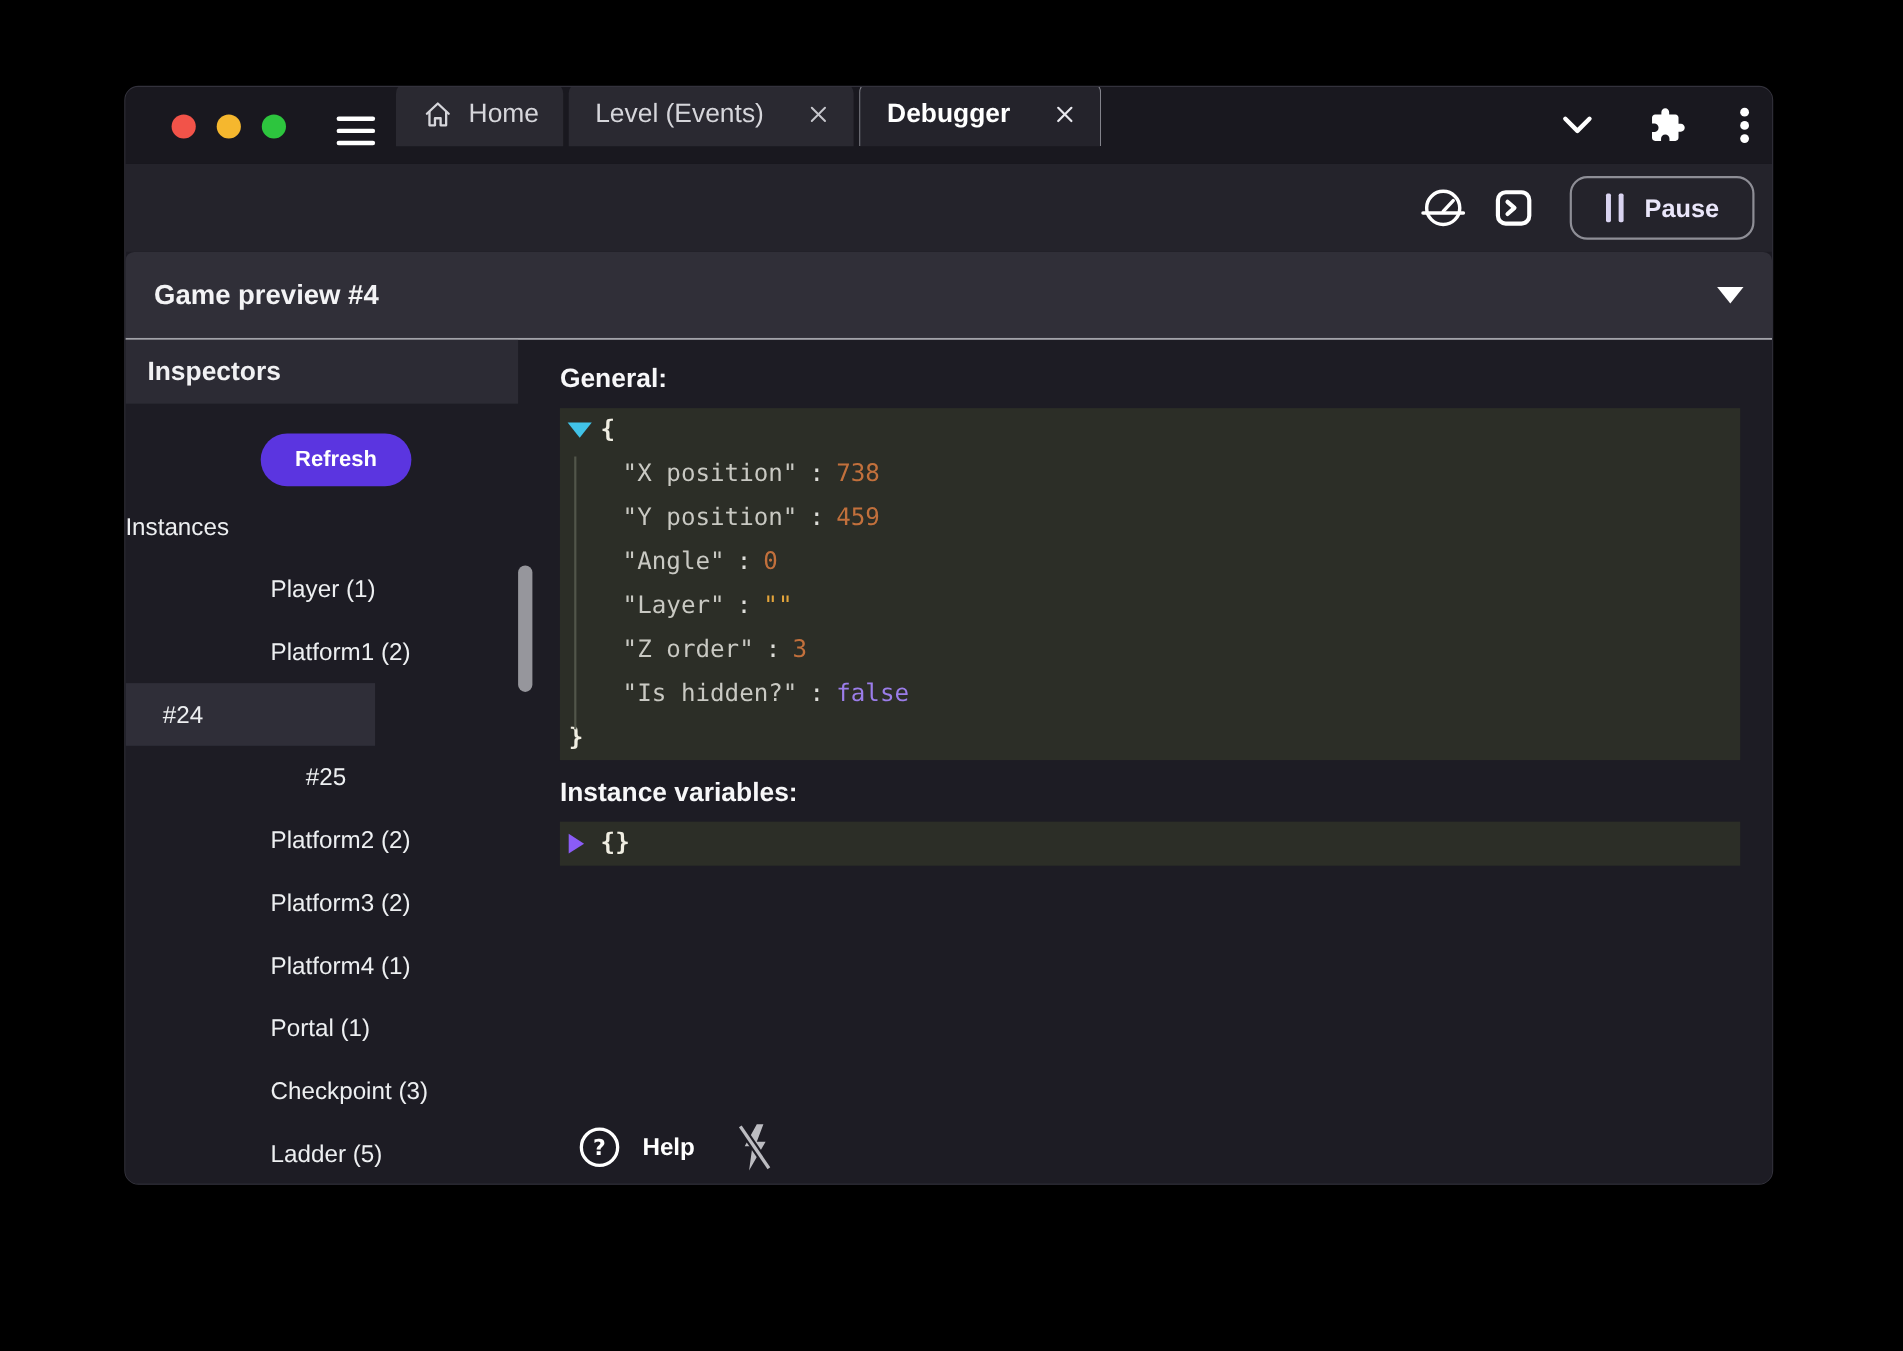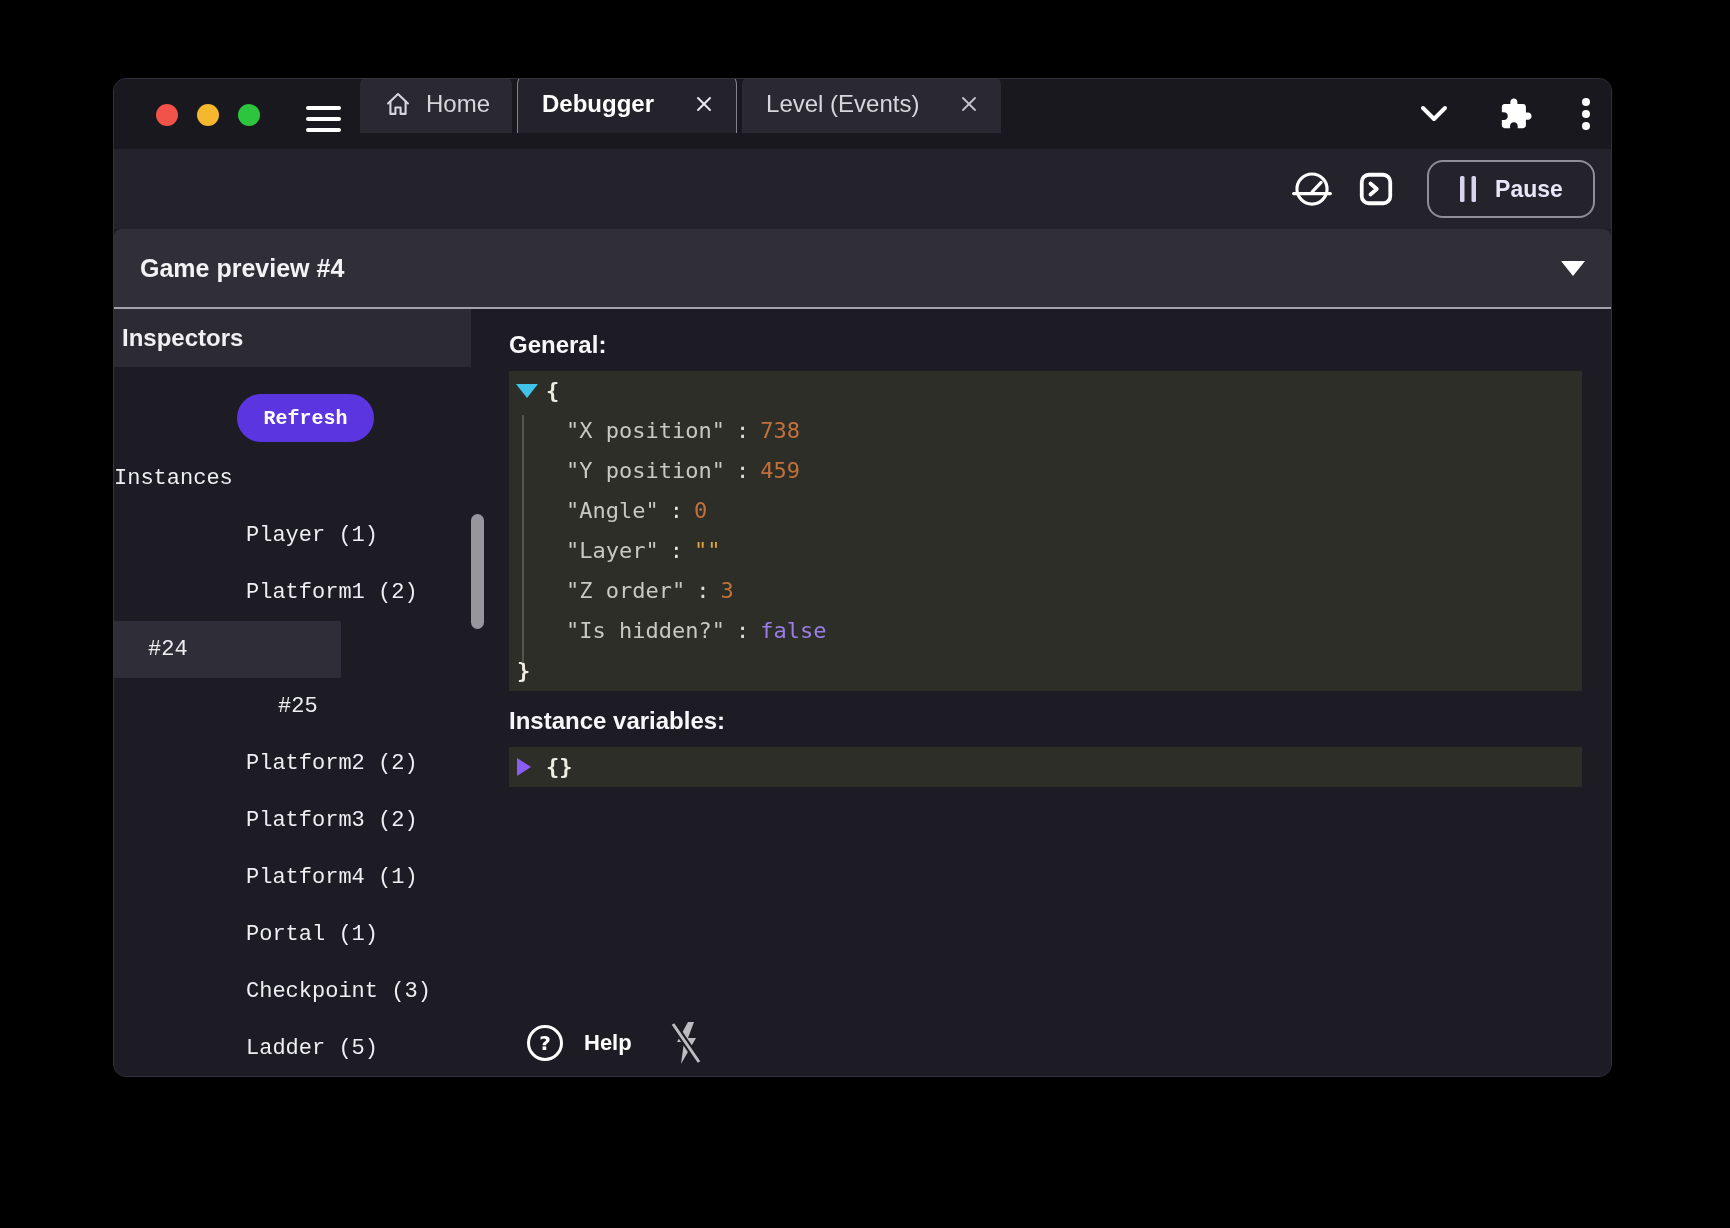--- a/index.html
+++ b/index.html
@@ -56,23 +56,23 @@
                 border-left:12px solid transparent; border-right:12px solid transparent;
                 border-top:15px solid #fff; }
 
   .divider { height:2px; background:#a2a3a9; flex:none; }
 
   
   .content { flex:1; display:flex; min-height:0; background:#1d1c24; }
 
   .sidebar { width:377px; flex:none; display:flex; flex-direction:column; }
   .inspectors-header { width:357px; height:58px; background:#2c2b34; flex:none;
-                       display:flex; align-items:center; padding-left:8px;
+                       display:flex; align-items:center; padding-left:20px;
                        color:#f1f1f3; font-size:24px; font-weight:600; }
-  .sidebar-body { flex:1; position:relative; overflow:hidden;font-family:Liberation Mono, monospace; }
+  .sidebar-body { flex:1; position:relative; overflow:hidden; }
   .refresh-btn { display:block; margin:27px 0 0 123px; width:137px; height:48px;
                  border:none; border-radius:24px; background:var(--accent_purple,#5b35e0);
                  color:#fff; font-size:20px; font-weight:700; cursor:pointer;
                  font-family:inherit; }
   .instance-list { margin-top:8px; }
   .irow { height:57px; display:flex; align-items:center; font-size:22px; color:#edeff1; cursor:pointer; }
   .irow.l0 { }
   .irow.l1 { padding-left:132px; }
   .irow.l2 { padding-left:164px; }
   .irow.selected { width:227px; padding-left:34px; background:#2f2e38; }
@@ -128,32 +128,32 @@
       </div>
 
     <div class="tabs">
       <div class="tab">
         <svg class="home-ic" viewBox="0 0 24 24" fill="none" stroke="#d6d6db" stroke-width="1.8" stroke-linecap="round" stroke-linejoin="round">
           <path d="M3.5 11.5 L12 3.5 L20.5 11.5"></path>
           <path d="M5.5 10 V20.5 H9.8 V15 H14.2 V20.5 H18.5 V10"></path>
         </svg>
         <span>Home</span>
       </div>
+      <div class="tab">
+        <span>Level (Events)</span>
+        <span class="xgap"></span>
+        <svg class="close-x" viewBox="0 0 20 20" stroke="#c6c6cc" stroke-width="1.8" stroke-linecap="round">
+          <line x1="4" y1="4" x2="16" y2="16"></line>
+            <line x1="16" y1="4" x2="4" y2="16"></line>
+        </svg>
+      </div>
       <div class="tab active">
         <span>Debugger</span>
         <span class="xgap"></span>
         <svg class="close-x" viewBox="0 0 20 20" stroke="#e8e8ee" stroke-width="2" stroke-linecap="round">
-          <line x1="4" y1="4" x2="16" y2="16"></line>
-            <line x1="16" y1="4" x2="4" y2="16"></line>
-        </svg>
-      </div>
-      <div class="tab">
-        <span>Level (Events)</span>
-        <span class="xgap"></span>
-        <svg class="close-x" viewBox="0 0 20 20" stroke="#c6c6cc" stroke-width="1.8" stroke-linecap="round">
           <line x1="4" y1="4" x2="16" y2="16"></line>
             <line x1="16" y1="4" x2="4" y2="16"></line>
         </svg>
       </div>
     </div>
 
     <div class="tabbar-right">
       <div class="tb-icon">
         <svg width="34" height="22" viewBox="0 0 34 22" fill="none" stroke="#fff" stroke-width="4" stroke-linecap="round" stroke-linejoin="round">
           <polyline points="6,5 17,16 28,5"></polyline>

